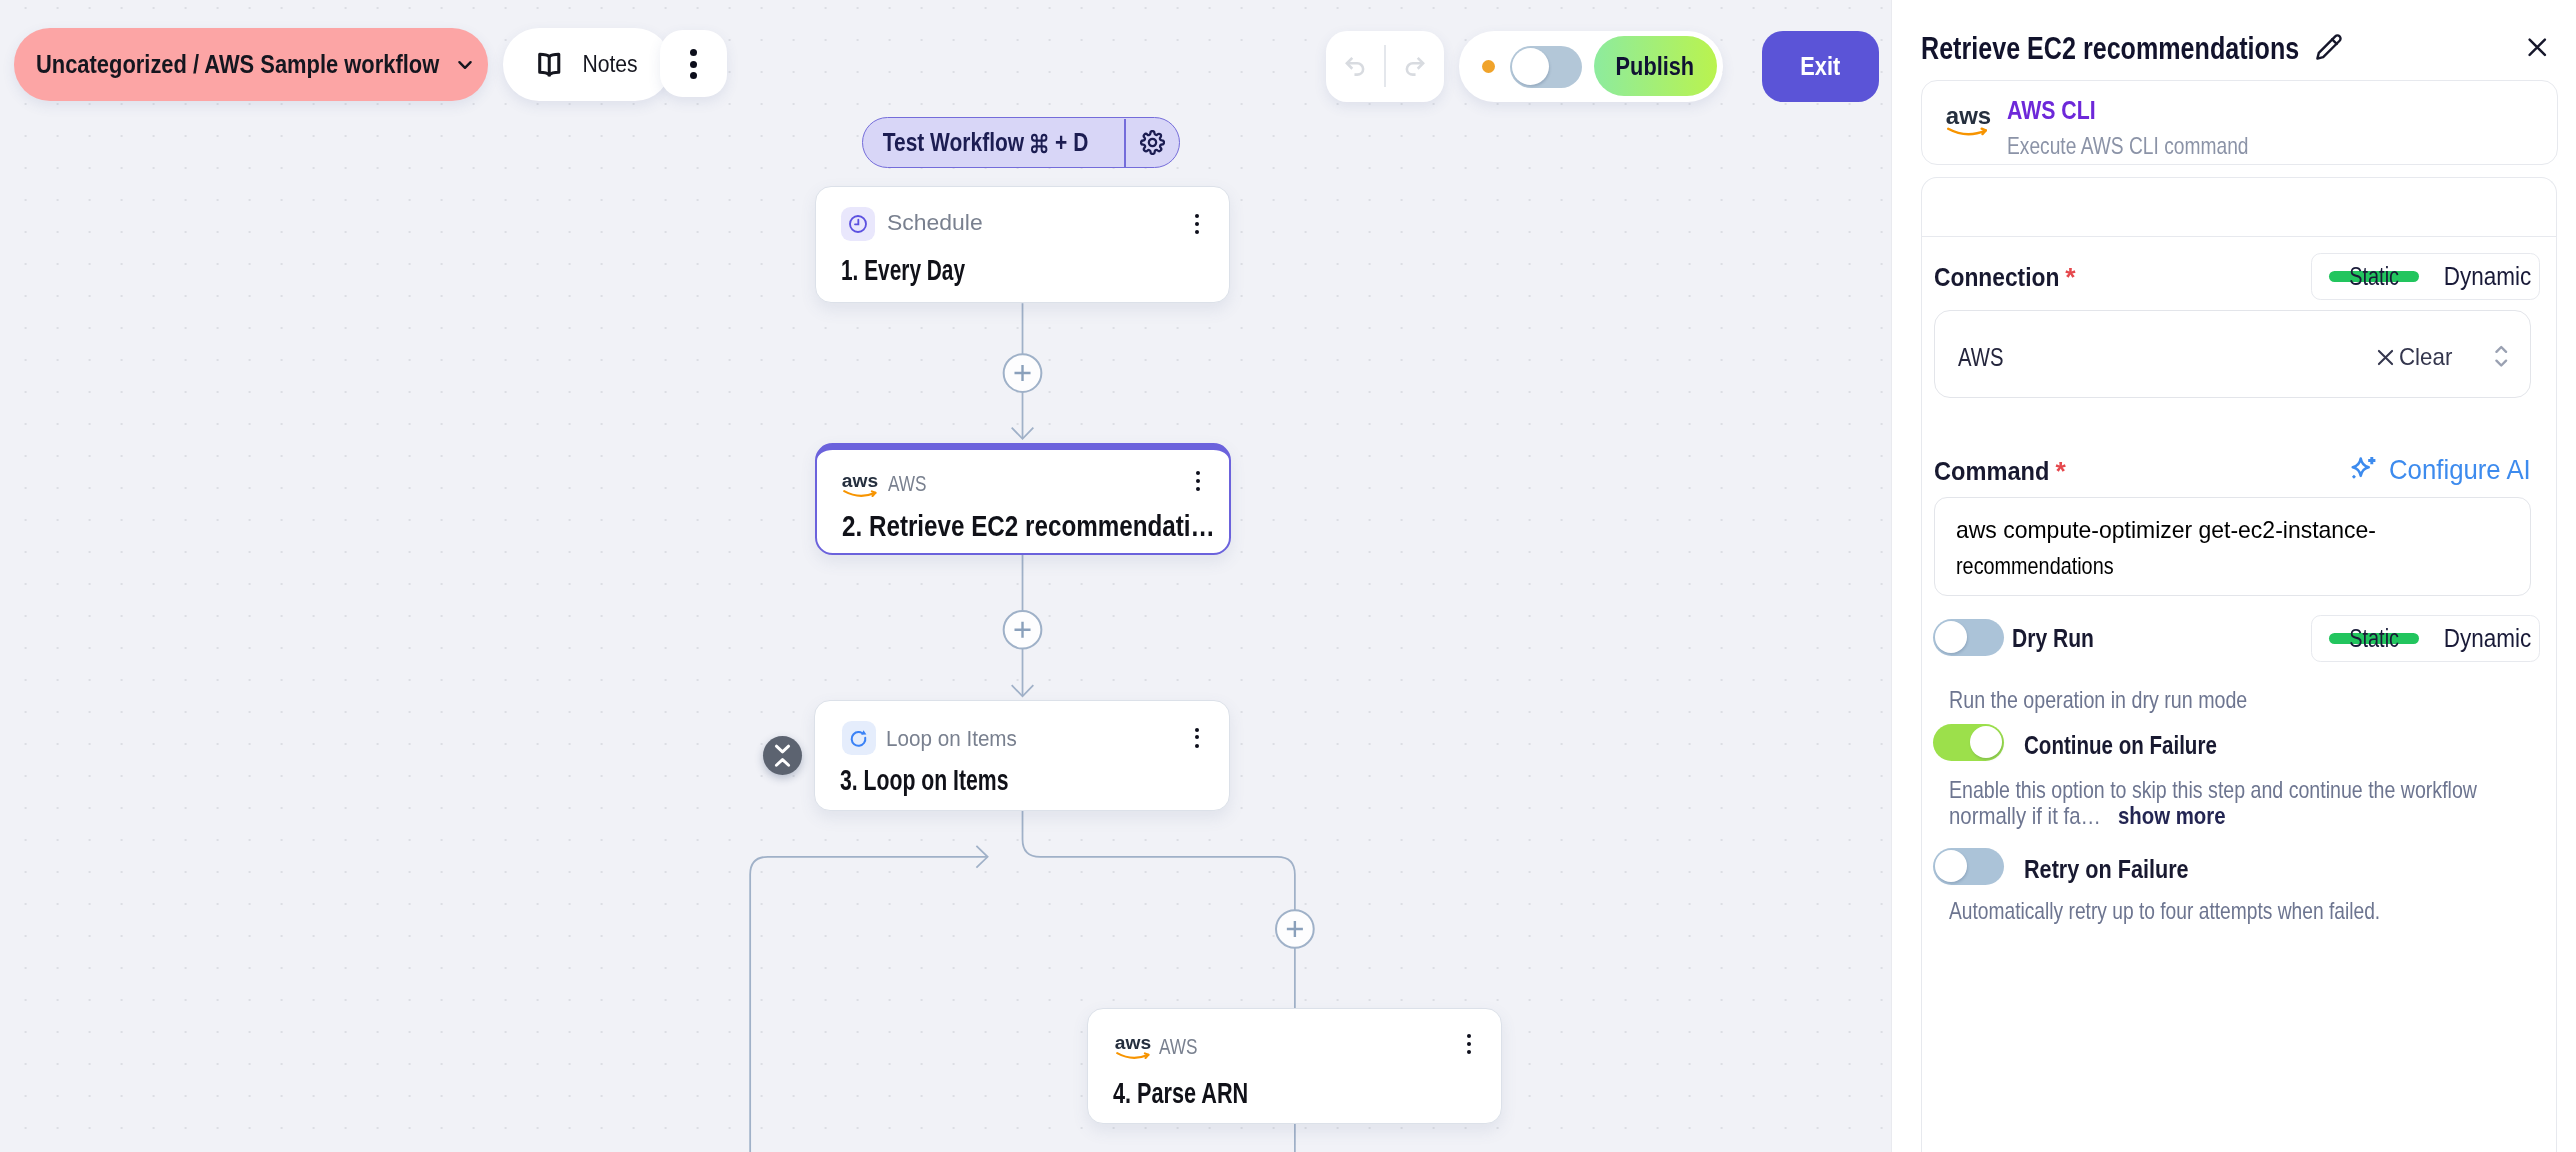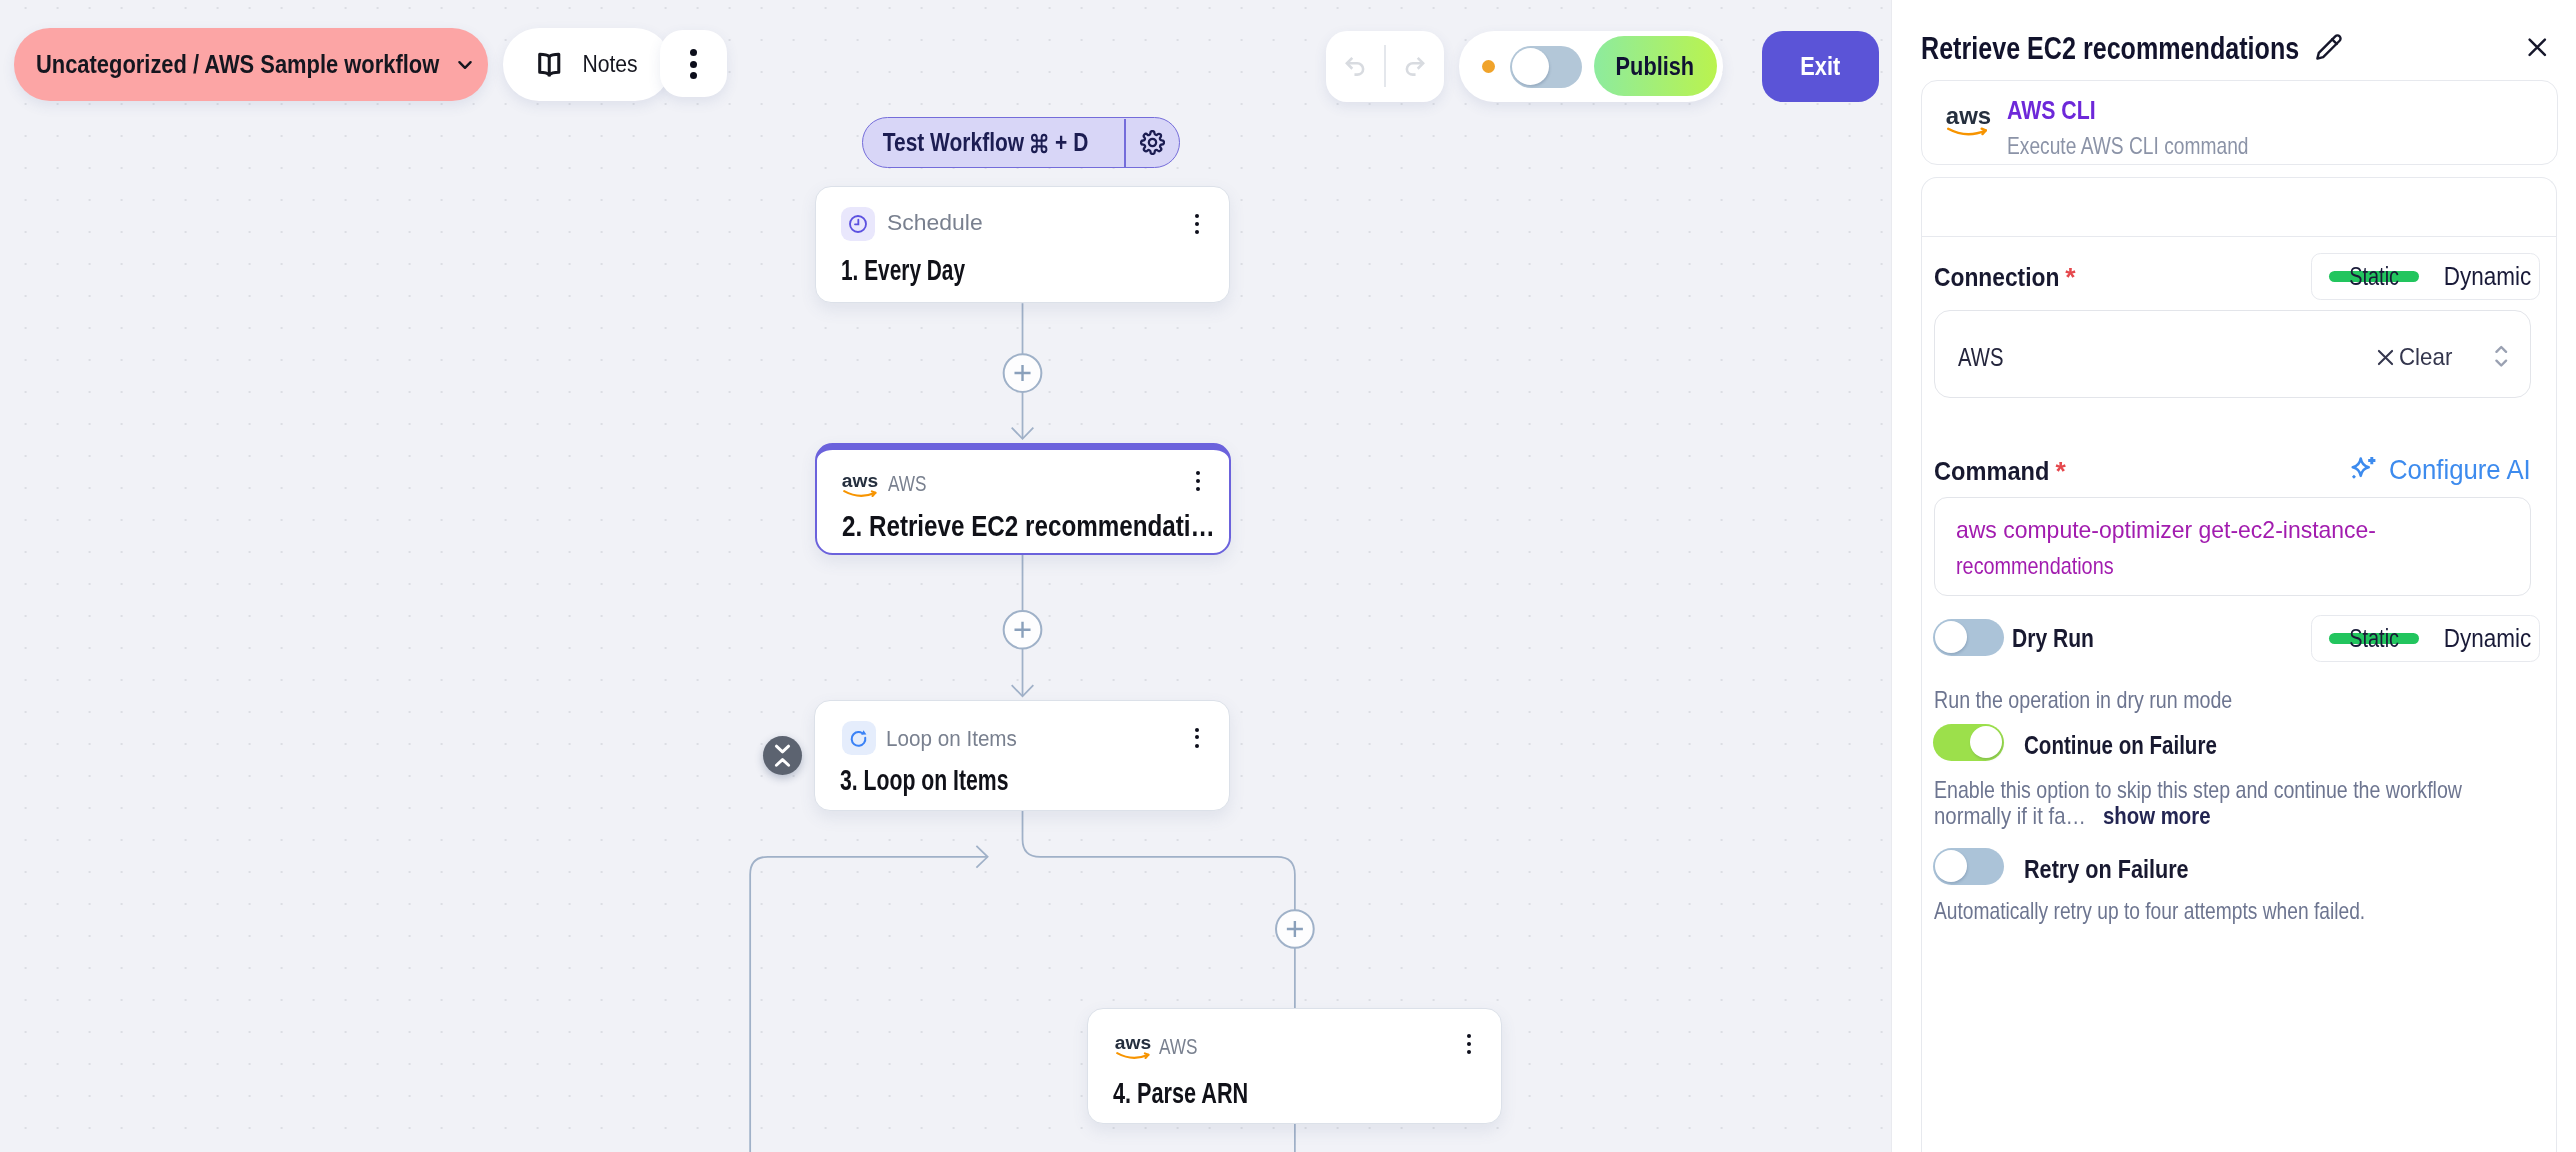--- a/index.html
+++ b/index.html
@@ -67,22 +67,22 @@
 .flabel { position:absolute; font-size:26.5px; font-weight:600; color:#181930; }
 .flabel .req { color:#e5484d; font-weight:600; padding-left:6.4px; }
 .segs { position:absolute; border:1.6px solid #e7e9ee; border-radius:9.6px; background:#fff; display:flex; }
 .segs .on { background:#22c55e; border-radius:6.4px; margin:17px; }
 .segs div { display:flex; align-items:center; justify-content:center; font-size:26.5px; color:#191a38; }
 .selbox { position:absolute; left:1934px; top:310px; width:597px; height:88px; border:1.6px solid #e3e5ea; border-radius:16px; }
 .selbox .val { position:absolute; left:22.5px; top:30.5px; font-size:26px; font-weight:500; color:#24253c; }
 .selbox .clear { position:absolute; left:441px; top:32px; font-size:24px; font-weight:500; color:#34364d; display:flex; align-items:center; gap:4px;}
 .cfgai { position:absolute; left:2347px; top:454px; display:flex; align-items:center; gap:10.4px; font-size:28px; color:#3d8bee; }
 .cmdbox { position:absolute; left:1934px; top:497px; width:597px; height:99px; border:1.6px solid #e3e5ea; border-radius:13px;
-  padding:14.4px 21px; font-size:24px; line-height:36px; color:#a21caf; }
-.ptext { position:absolute; font-size:24px; color:#6d7590; white-space:nowrap; }
+  padding:14.4px 21px; font-size:24px; line-height:36px; color:#000000; }
+.ptext { position:absolute; font-size:24px; color:#6d7590; white-space:nowrap;margin-left:15px; }
 .tgrow-label { position:absolute; font-size:26.5px; font-weight:600; color:#181930; }
 .tg-off { position:absolute; width:71px; height:37px; background:#abc3d8; }
 .tg-off .knob { left:2.4px; top:2.4px; width:32px; height:32px; }
 .tg-on { position:absolute; width:71px; height:37px; background:#9ce04b; }
 .tg-on .knob { right:2.4px; top:2.4px; width:32px; height:32px; }
 .showmore { font-weight:600; color:#232552; }
 #t-pill1{transform:scaleX(.876);margin-right:-56px} #t-notes{transform:scaleX(.92)} #t-testwf{transform:scaleX(.839)}
 #t-pub{transform:scaleX(.82)} #t-exit{transform:scaleX(.82)}
 #t-n1g{transform:scaleX(1.02)} #t-n1t{transform:scaleX(.719)}
 #t-n2g{transform:scaleX(.765)} #t-n2t{transform:scaleX(.835)}

